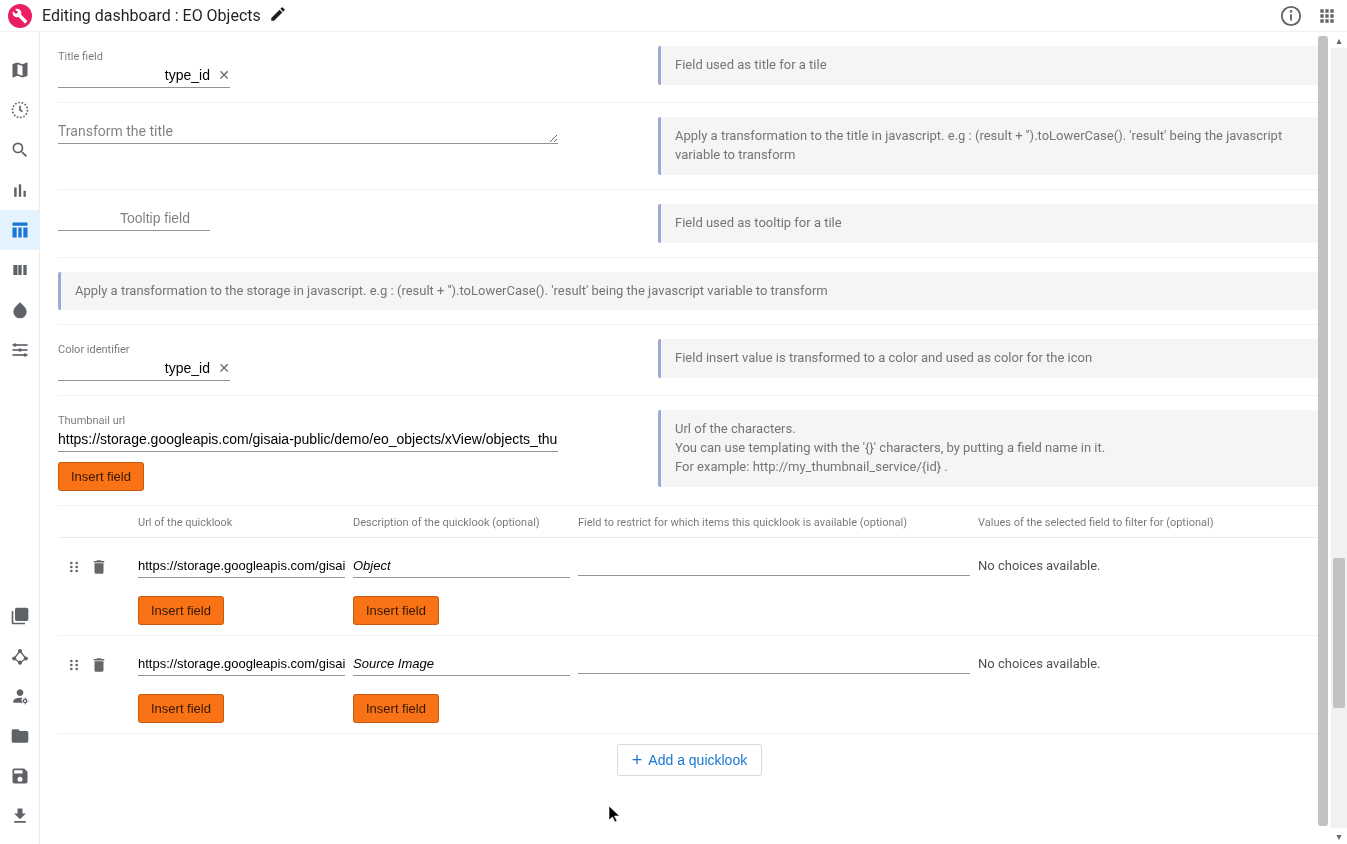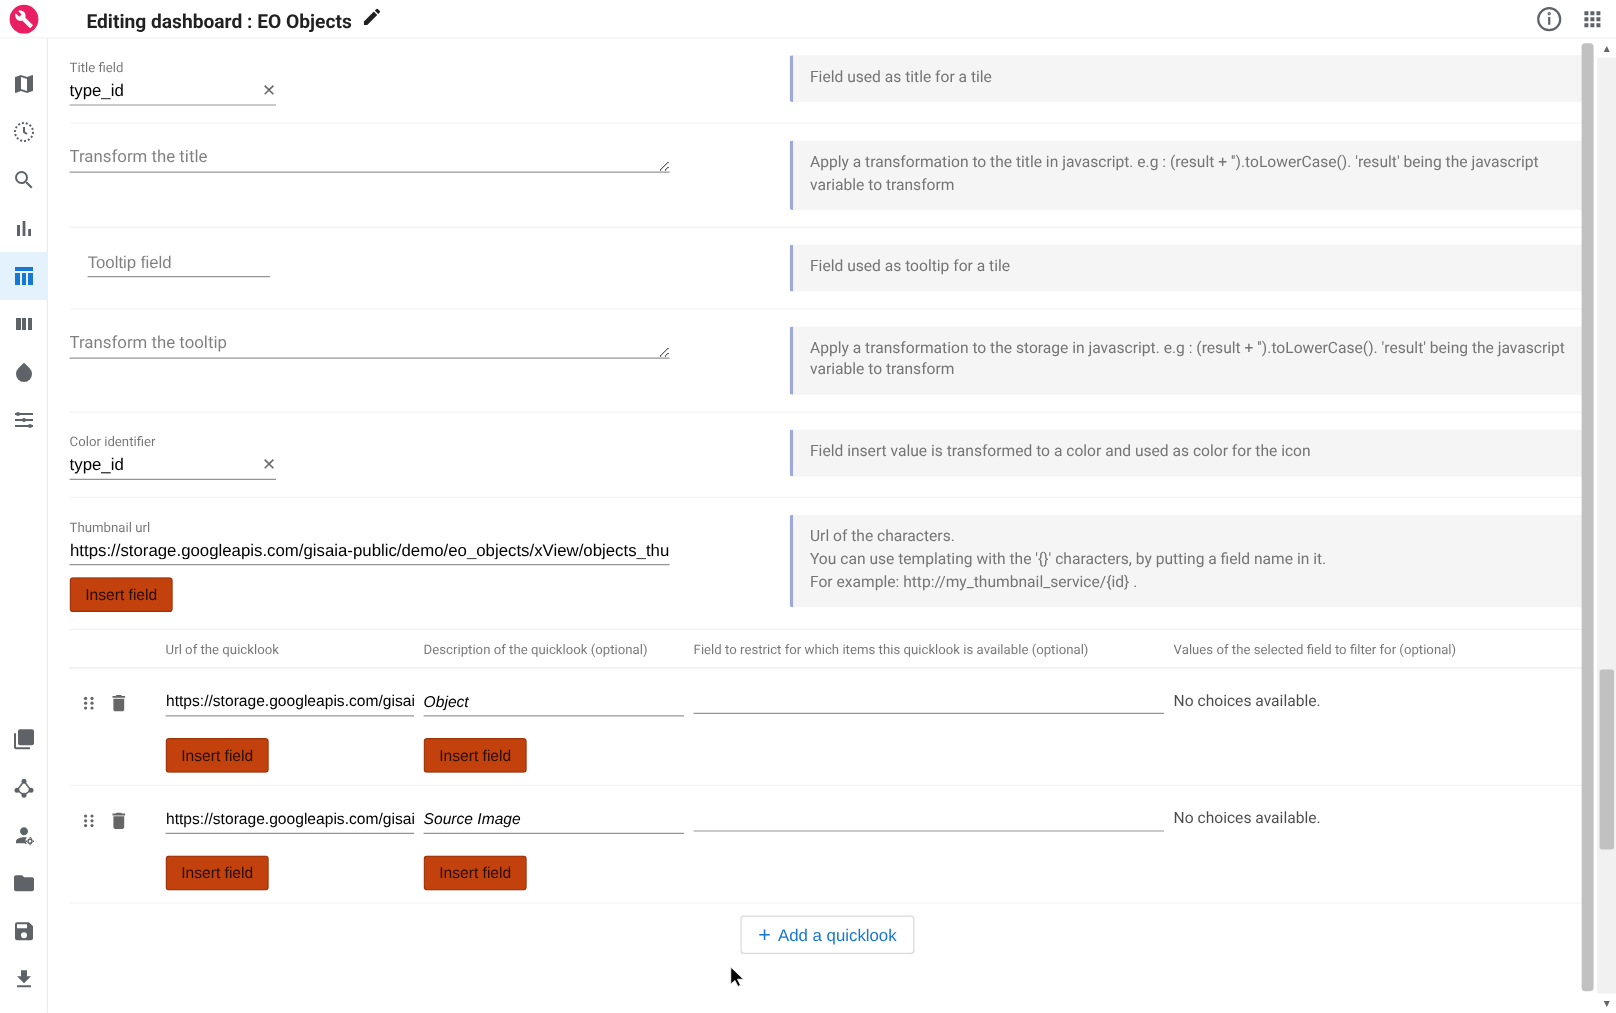--- a/index.html
+++ b/index.html
@@ -1,49 +1,49 @@
 <!DOCTYPE html>
 <html><head>
 <meta charset="utf-8">
 <style>
 * { box-sizing: border-box; }
 html, body { margin:0; padding:0; height:100%; font-family: Roboto, Arial, sans-serif; font-size:13px; color:rgba(0,0,0,0.87); background:#fff; }
 .app { display:flex; flex-direction:column; height:844px; width:1347px; overflow:hidden; }
 .topbar { height:32px; display:flex; align-items:center; padding:0 8px; border-bottom:1px solid rgba(0,0,0,0.05); }
 .logo { width:24px; height:24px; border-radius:50%; background:#e91e63; display:flex; align-items:center; justify-content:center; color:#fff; margin-right:10px; flex-shrink:0; }
 .logo svg { width:16px; height:16px; }
-.top-title { font-size:16px; font-weight:700; display:flex; align-items:flex-end; gap:8px;margin-left:30px; }
+.top-title { font-size:16px; font-weight:400; display:flex; align-items:center; gap:8px; }
 .top-title-edit { cursor:pointer; }
 .top-spacer { flex:1; }
 .top-actions { display:flex; gap:12px; align-items:center; color:#5f6368; }
 .top-actions .icon-btn { width:24px; height:24px; display:flex; align-items:center; justify-content:center; cursor:pointer; }
 .body { display:flex; flex:1; min-height:0; }
 .sidebar { width:40px; border-right:1px solid rgba(0,0,0,0.08); display:flex; flex-direction:column; align-items:center; padding-top:18px; gap:0; }
 .side-upper { display:flex; flex-direction:column; align-items:center; gap:0; }
 .side-lower { display:flex; flex-direction:column; align-items:center; gap:0; margin-top:auto; margin-bottom:8px; }
 .side-item { width:40px; height:40px; display:flex; align-items:center; justify-content:center; color:#5f6368; cursor:pointer; }
 .side-item.active { background:#e3f2fd; color:#1976d2; }
 .side-item svg { width:20px; height:20px; }
 .main { flex:1; display:flex; position:relative; overflow:hidden; }
 .content { flex:1; overflow-y:auto; padding:0 10px 20px 18px; }
 .content-inner { }
 .form-row { display:flex; border-bottom:1px solid rgba(0,0,0,0.05); padding:14px 0 14px 0; gap:40px; }
 .form-left { flex:0 0 560px; padding-top:4px; }
 .form-right { flex:1; position:relative; }
 .label-sm { font-size:11px; color:rgba(0,0,0,0.54); display:block; margin-bottom:2px; }
 .matfield { position:relative; width:172px; }
-.matfield input { width:100%; border:none; border-bottom:1px solid rgba(0,0,0,0.42); font-size:14px; padding:2px 20px 4px 0; outline:none; background:transparent; }
+.matfield input { width:100%; border:none; border-bottom:1px solid rgba(0,0,0,0.42); font-size:14px; padding:2px 20px 4px 0; outline:none; background:transparent;text-align:right; }
 .matfield .clear-x { position:absolute; right:0; top:2px; font-size:14px; color:rgba(0,0,0,0.6); cursor:pointer; }
 .mat-textarea { width:500px; }
 .mat-textarea textarea { width:100%; min-height:20px; border:none; border-bottom:1px solid rgba(0,0,0,0.42); font-size:14px; padding:2px 0 4px 0; outline:none; resize:both; background:transparent; font-family:inherit; }
 .matfield-full { width:500px; }
 .matfield-full input { width:100%; border:none; border-bottom:1px solid rgba(0,0,0,0.42); font-size:14px; padding:2px 0 4px 0; outline:none; background:transparent; }
 .hintbox { background:#f5f5f5; border-left:3px solid #9fa8da; padding:10px 14px; color:#757575; font-size:13px; line-height:1.45; border-radius:2px; }
 .hintbox div { margin:0; }
-.btn-outline { border:1px solid rgba(0,0,0,0.2); background:#c2410c; border-radius:3px; padding:6px 12px; font-size:13px; color:rgba(0,0,0,0.8); cursor:pointer; margin-top:10px; }
+.btn-outline { border:1px solid rgba(0,0,0,0.2); background:#f97316; border-radius:3px; padding:6px 12px; font-size:13px; color:rgba(0,0,0,0.8); cursor:pointer; margin-top:10px; }
 .ql-section { border-top:0; }
 .ql-header { display:flex; padding:10px 0 8px 0; border-bottom:1px solid rgba(0,0,0,0.08); font-size:11px; color:rgba(0,0,0,0.54); }
 .ql-handle-col { width:80px; flex-shrink:0; }
 .ql-col-url { width:215px; flex-shrink:0; padding-right:8px; }
 .ql-col-desc { width:225px; flex-shrink:0; padding-right:8px; }
 .ql-col-restrict { width:400px; flex-shrink:0; padding-right:8px;}
 .ql-col-values { flex:1; }
 .ql-row { display:flex; align-items:flex-start; padding:18px 0 10px 0; border-bottom:1px solid rgba(0,0,0,0.05); }
 .ql-handle { width:80px; display:flex; gap:8px; align-items:center; padding-left:8px; padding-top:2px; color:rgba(0,0,0,0.6); flex-shrink:0; }
 .ql-handle span { cursor:move; }
@@ -222,37 +222,32 @@
             </div>
             <div class="form-right">
               <div class="hintbox">
                   <div>Apply a transformation to the title in javascript. e.g : (result + '').toLowerCase(). 'result' being the javascript variable to transform</div>
                 </div>
             </div>
           </div>
 
           <div class="form-row">
             <div class="form-left">
-              <div class="matfield" style="width:152px;margin-left:15px;">
+              <div class="matfield" style="width:152px;">
                 <input type="text" placeholder="Tooltip field" style="">
               </div>
             </div>
             <div class="form-right">
               <div class="hintbox">
                   <div>Field used as tooltip for a tile</div>
                 </div>
             </div>
           </div>
 
           <div class="form-row">
-            <div class="form-left">
-              <div class="mat-textarea">
-                <textarea rows="1" placeholder="Transform the tooltip" style=""></textarea>
-              </div>
-            </div>
             <div class="form-right">
               <div class="hintbox">
                   <div>Apply a transformation to the storage in javascript. e.g : (result + '').toLowerCase(). 'result' being the javascript variable to transform</div>
                 </div>
             </div>
           </div>
 
           <div class="form-row">
             <div class="form-left">
               <span class="label-sm">Color identifier</span>

